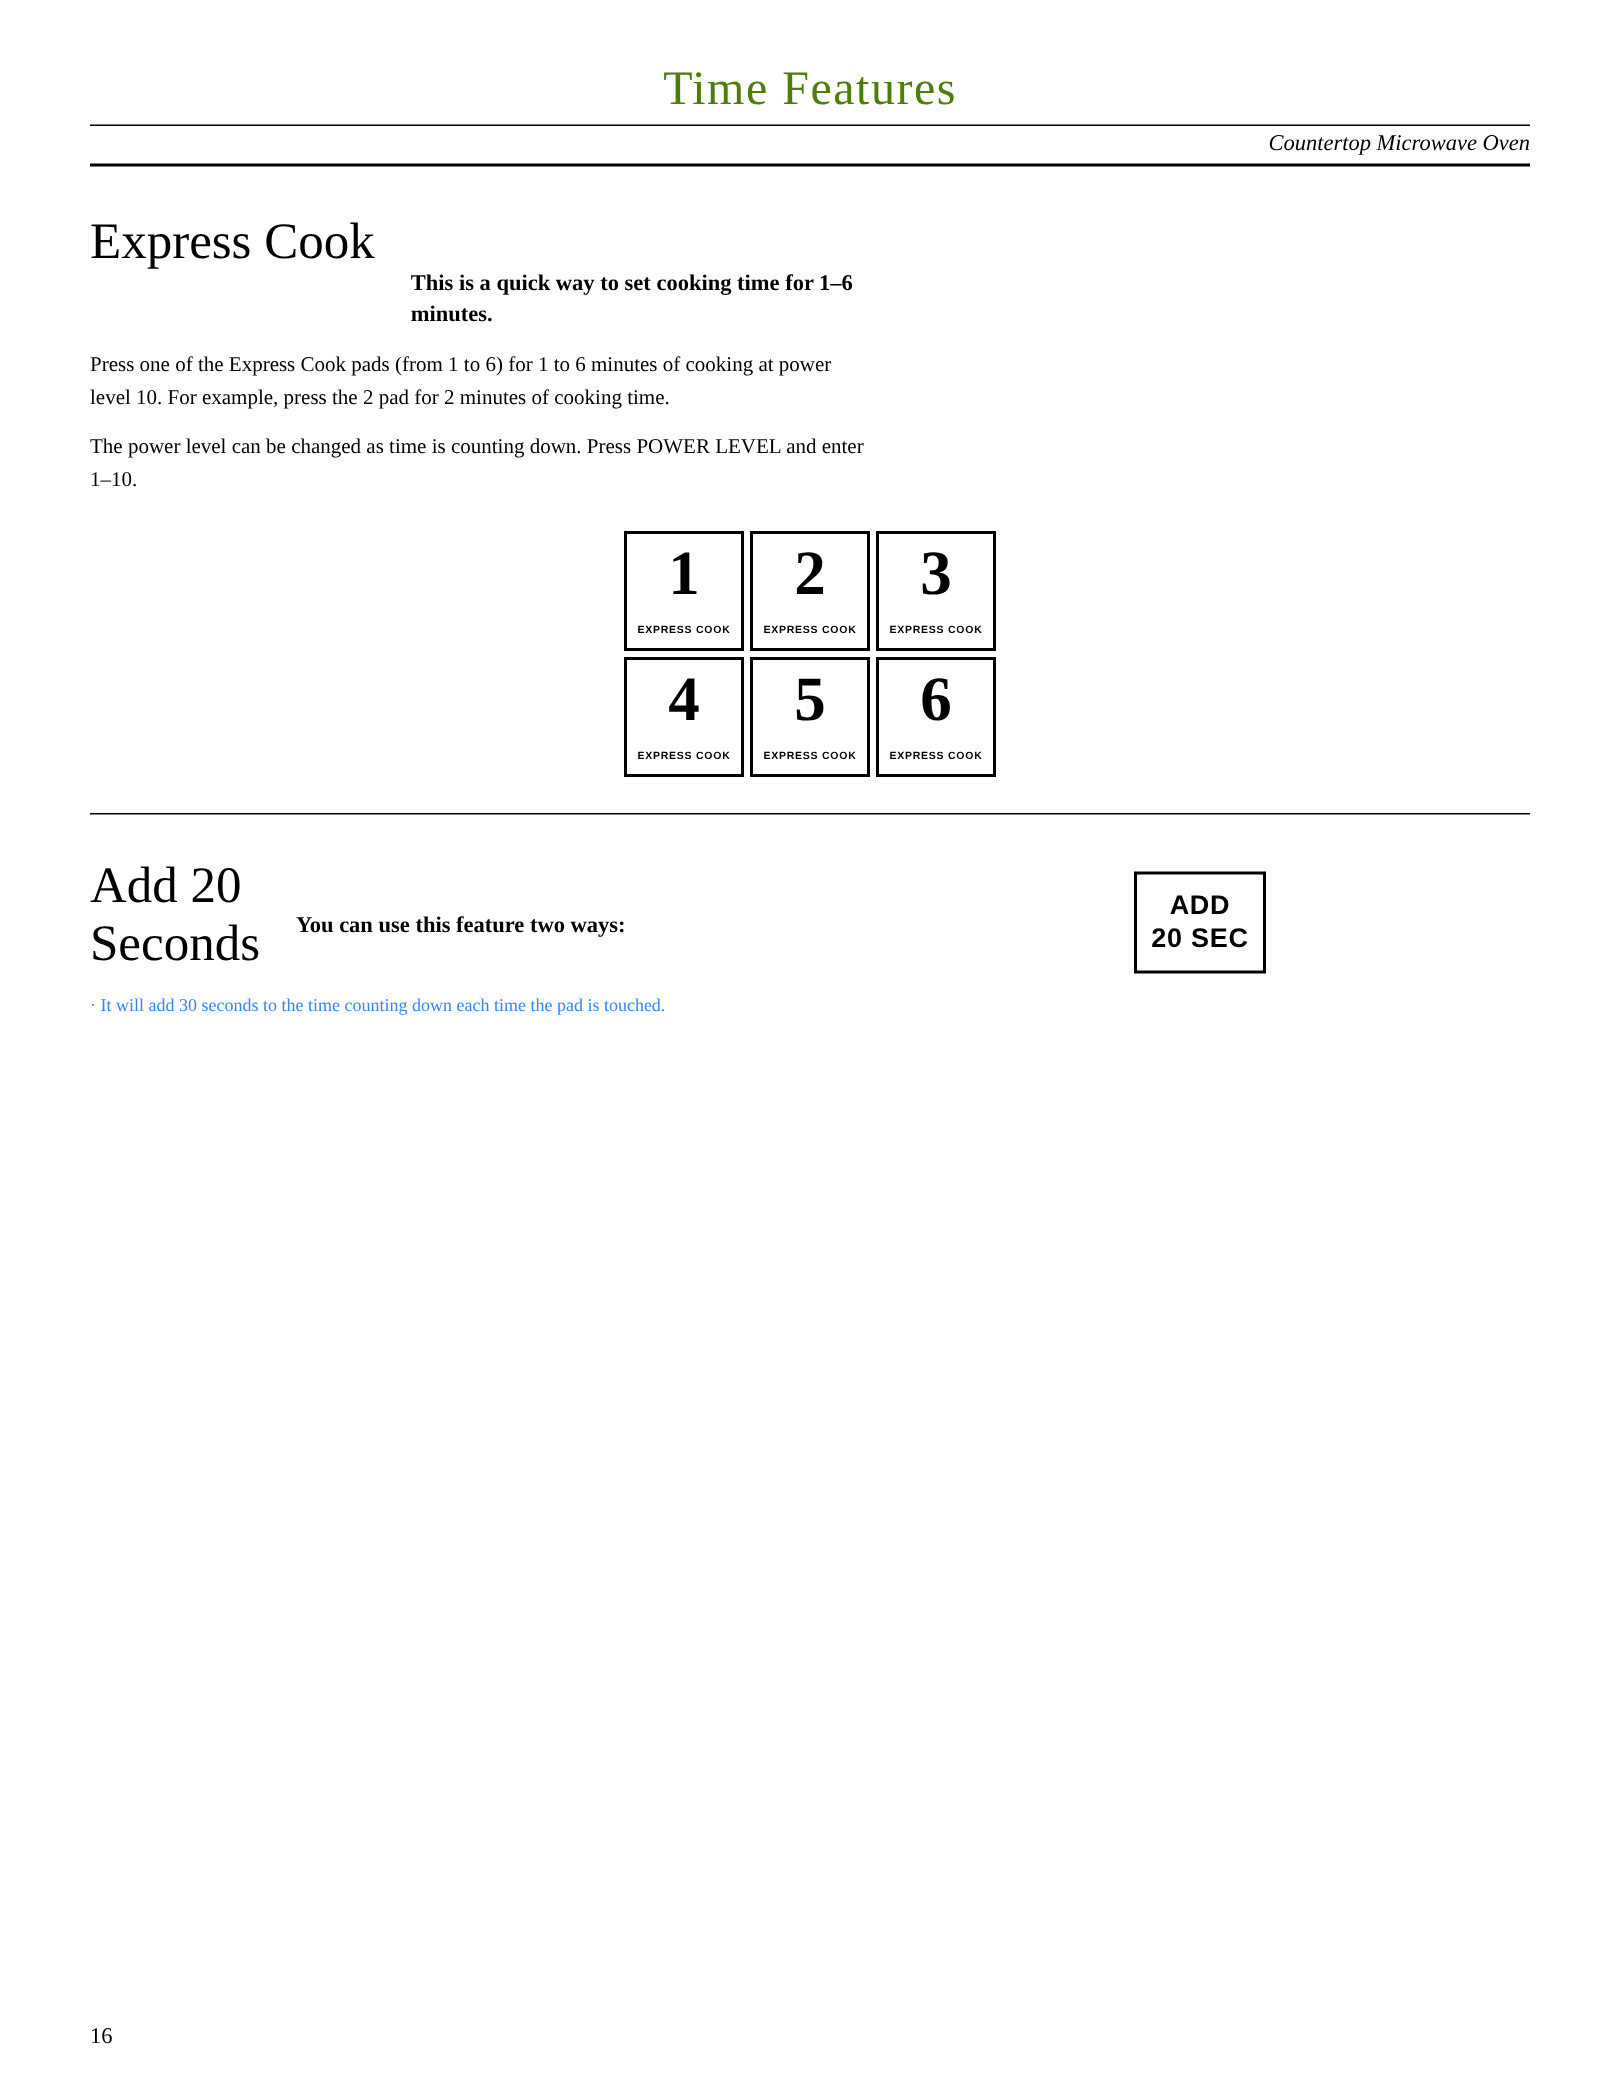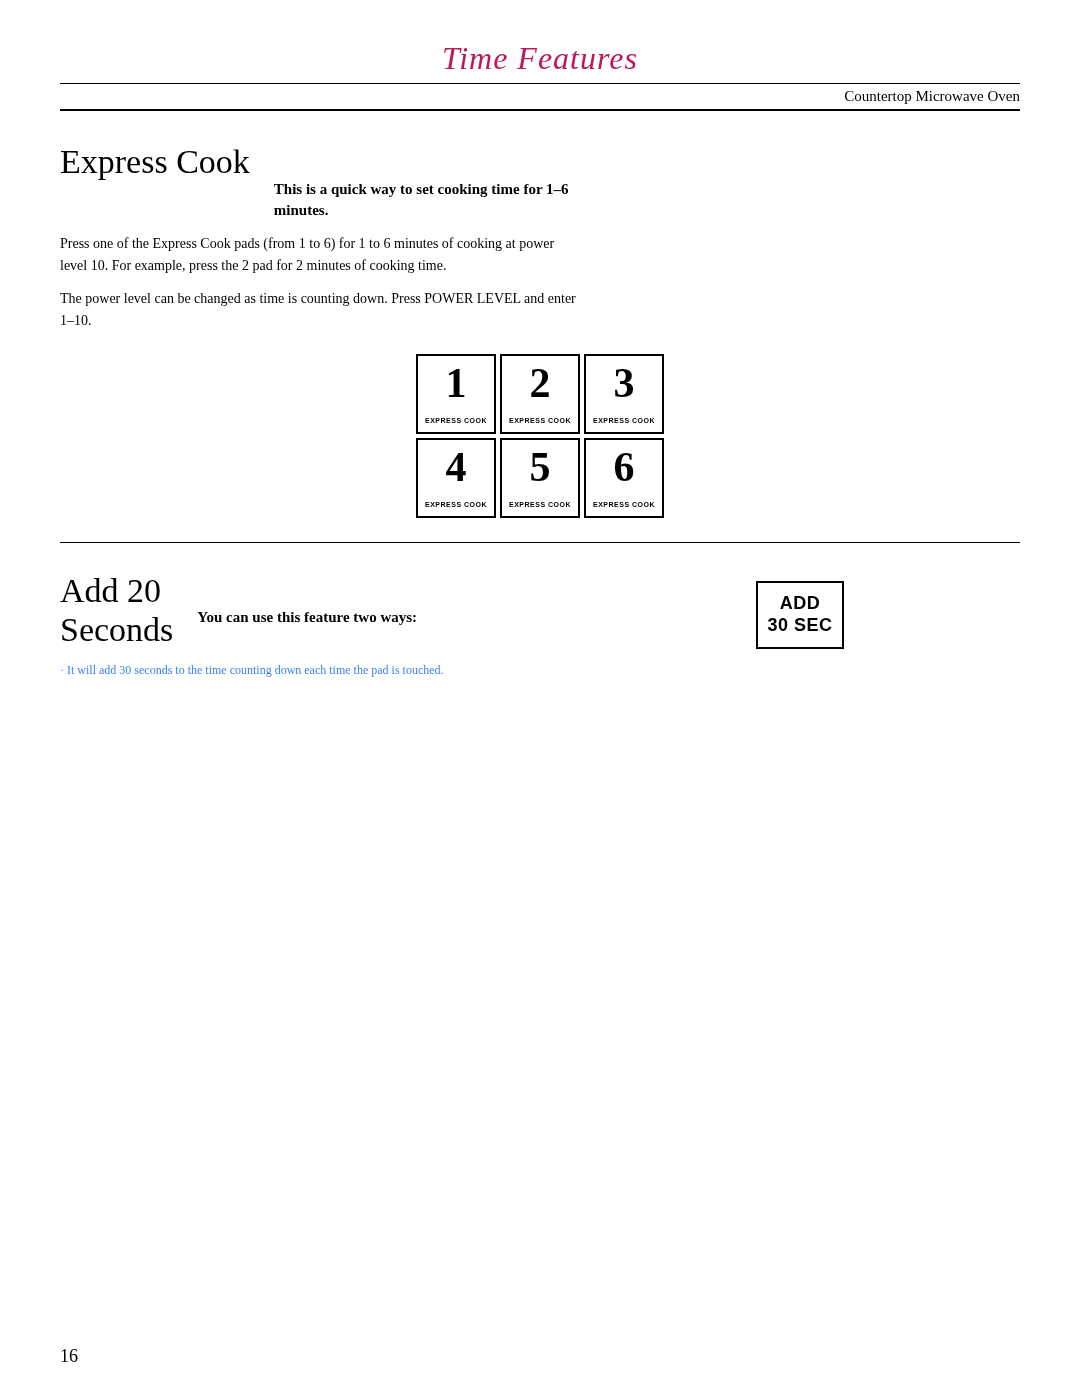--- a/index.html
+++ b/index.html
@@ -28,36 +28,36 @@
     .header {
       text-align: center;
       margin-bottom: 6px;
     }
 
     .page-title {
       font-family: Georgia, serif;
       font-size: 32px;
       font-weight: normal;
       letter-spacing: 1px;
-      color: #be185d;
-      font-style: italic;
+      color: #4d7c0f;
     }
 
     .header-rule {
       border: none;
       border-top: 1.5px solid #000;
       margin: 6px 0 4px 0;
     }
 
     .subtitle-row {
       text-align: right;
       font-family: Georgia, serif;
       font-size: 15px;
       color: #000;
       margin-bottom: 2px;
+      font-style: italic;
     }
 
     .subtitle-rule {
       border: none;
       border-top: 2.5px solid #000;
       margin: 4px 0 0 0;
     }
 
     
     .section {
@@ -235,21 +235,21 @@
       text-align: center;
       letter-spacing: 0.5px;
     }
 
     
     .page-number {
       position: absolute;
       bottom: 30px;
       left: 60px;
       font-family: Georgia, serif;
-      font-size: 18px;
+      font-size: 15px;
       color: #000;
     }
   </style>
 </head>
 <body>
 
 <div class="page-container">
 
   <div class="header">
     <h1 class="page-title">Time Features</h1>
@@ -310,20 +310,20 @@
         </div>
         <div class="add-seconds-subtitle">You can use this feature two ways:</div>
       </div>
       <div class="add-seconds-body">
         <p>· It will add 30 seconds to the time counting down each time the pad is touched.</p>
       </div>
     </div>
     <div class="add-seconds-right">
       <div class="add-30-btn">
         <div class="add-30-btn-text">ADD</div>
-        <div class="add-30-btn-text">30 SEC</div>
+        <div class="add-30-btn-text">20 SEC</div>
       </div>
     </div>
   </div>
 
   <div class="page-number">16</div>
 
 </div>
 
 </body></html>

